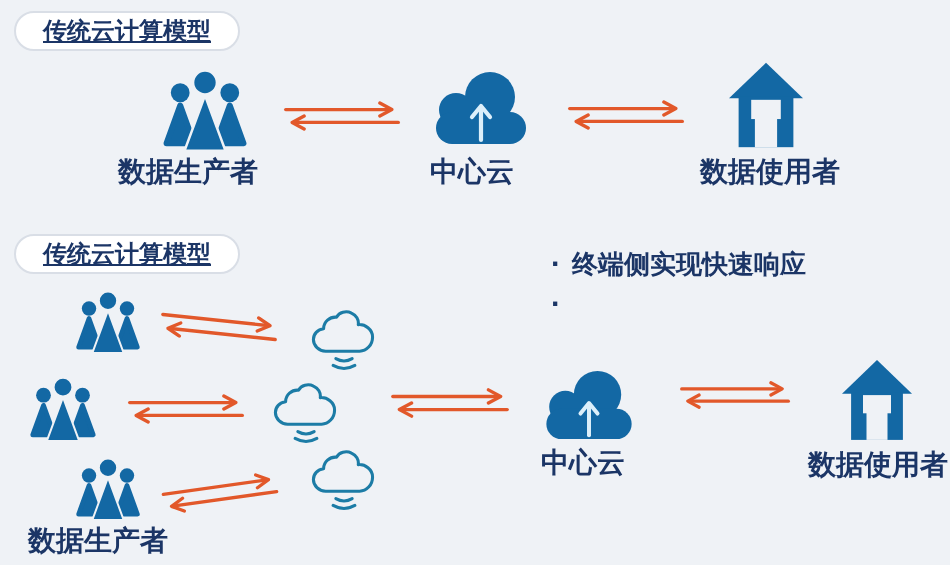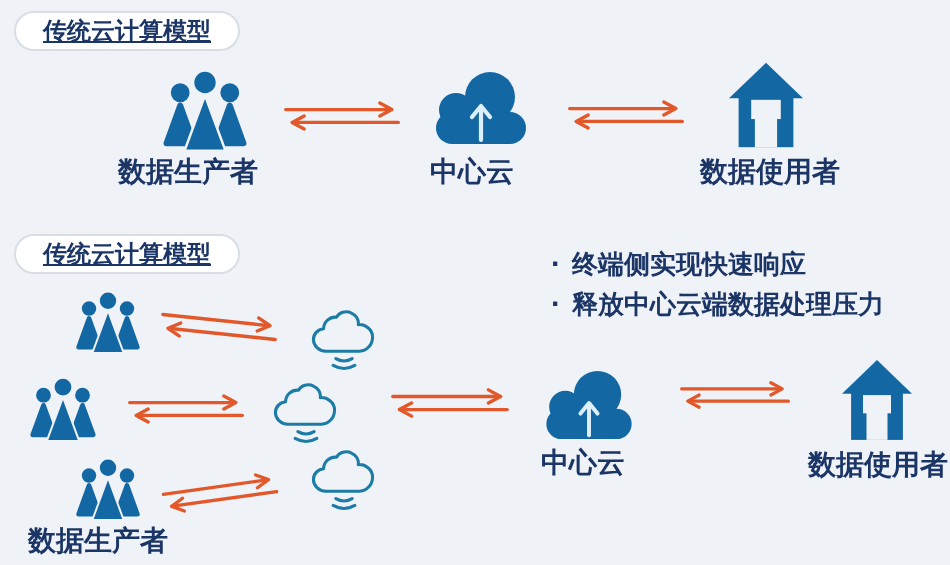--- a/index.html
+++ b/index.html
@@ -112,21 +112,20 @@
     <span>传统云计算模型</span>
   </div>
 
   <div class="bullets">
     <div class="bullet-row">
       <span class="bullet-marker">·</span>
       <span>终端侧实现快速响应</span>
     </div>
     <div class="bullet-row">
       <span class="bullet-marker">·</span>
-      <span>释放中心云端数据处理压力</span>
     </div>
   </div>
 
   <svg class="ic" style="left:72px;top:288px;width:72px;height:66px">
       <use href="#sym-people"></use>
     </svg>
   <svg class="ic" style="left:26px;top:374px;width:74px;height:68px">
       <use href="#sym-people"></use>
     </svg>
   <svg class="ic" style="left:72px;top:455px;width:72px;height:66px">

